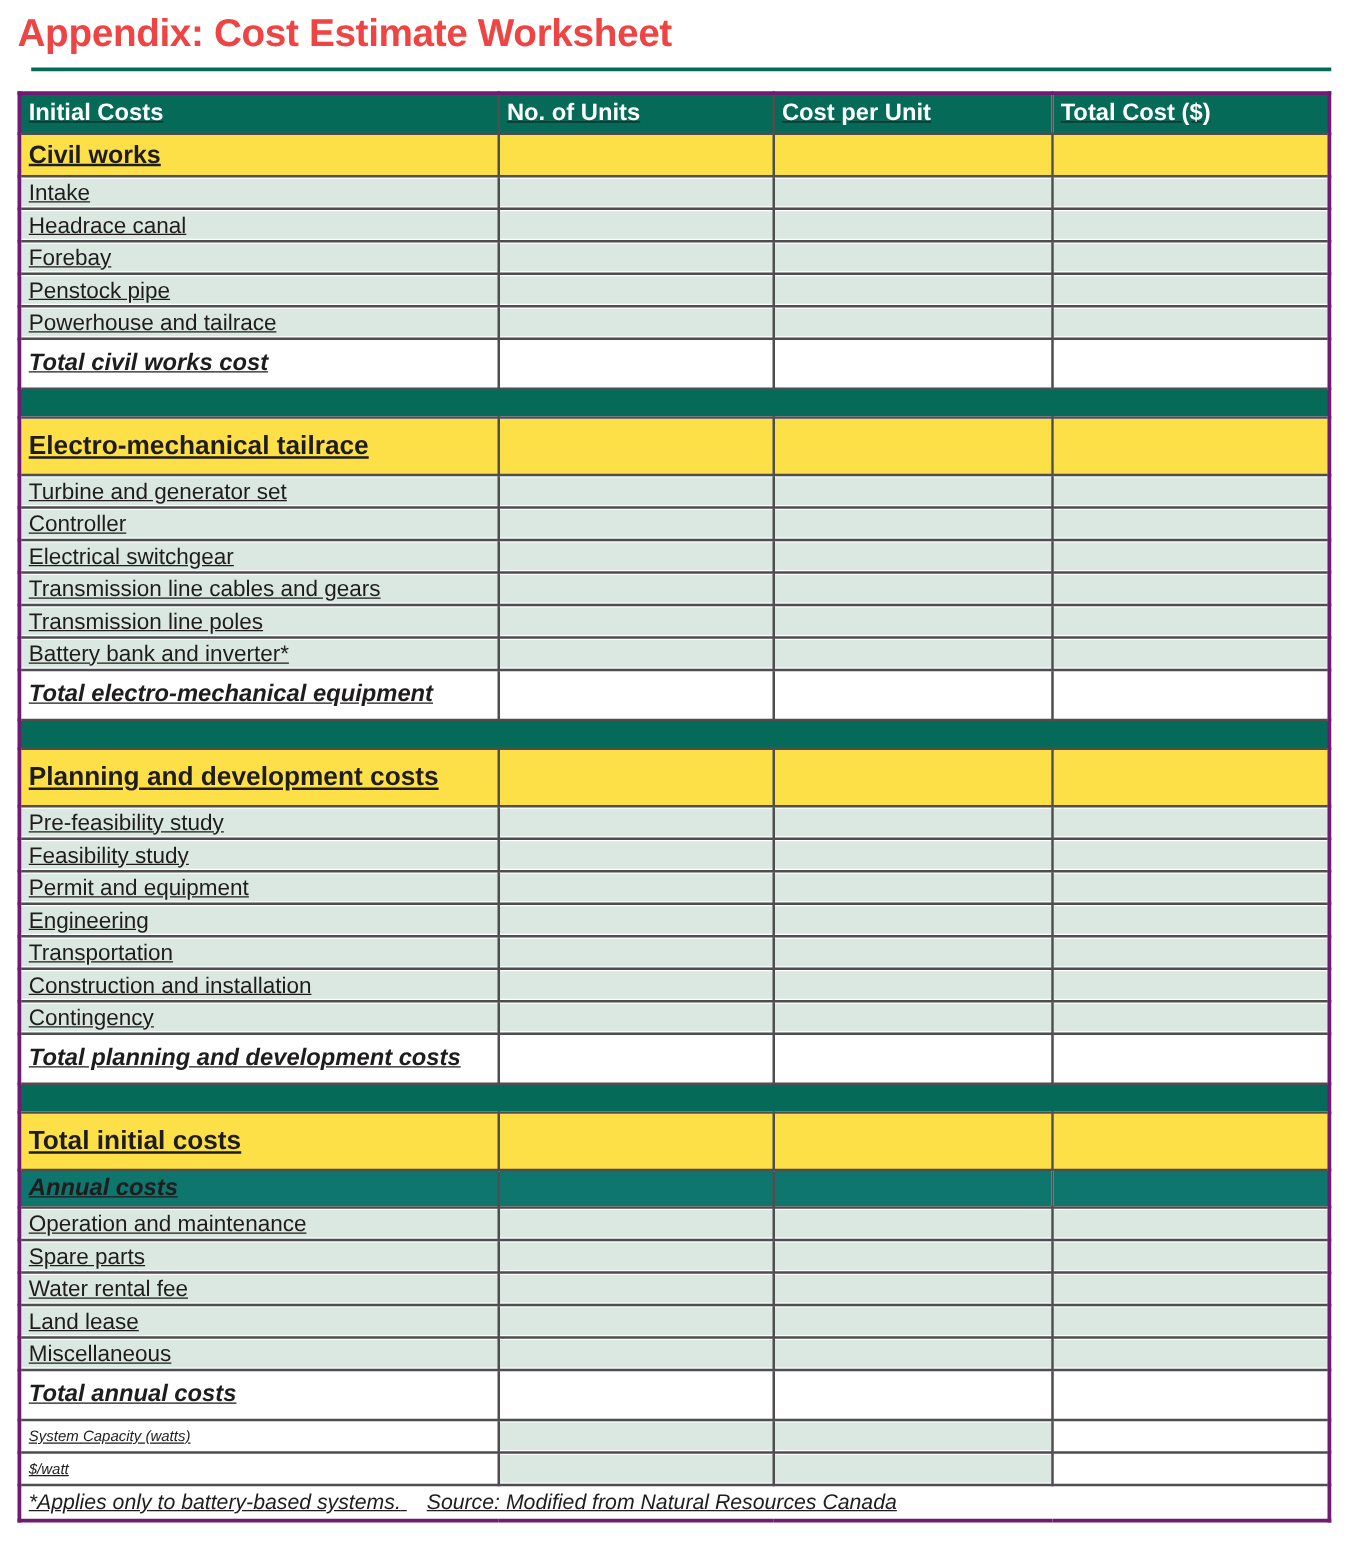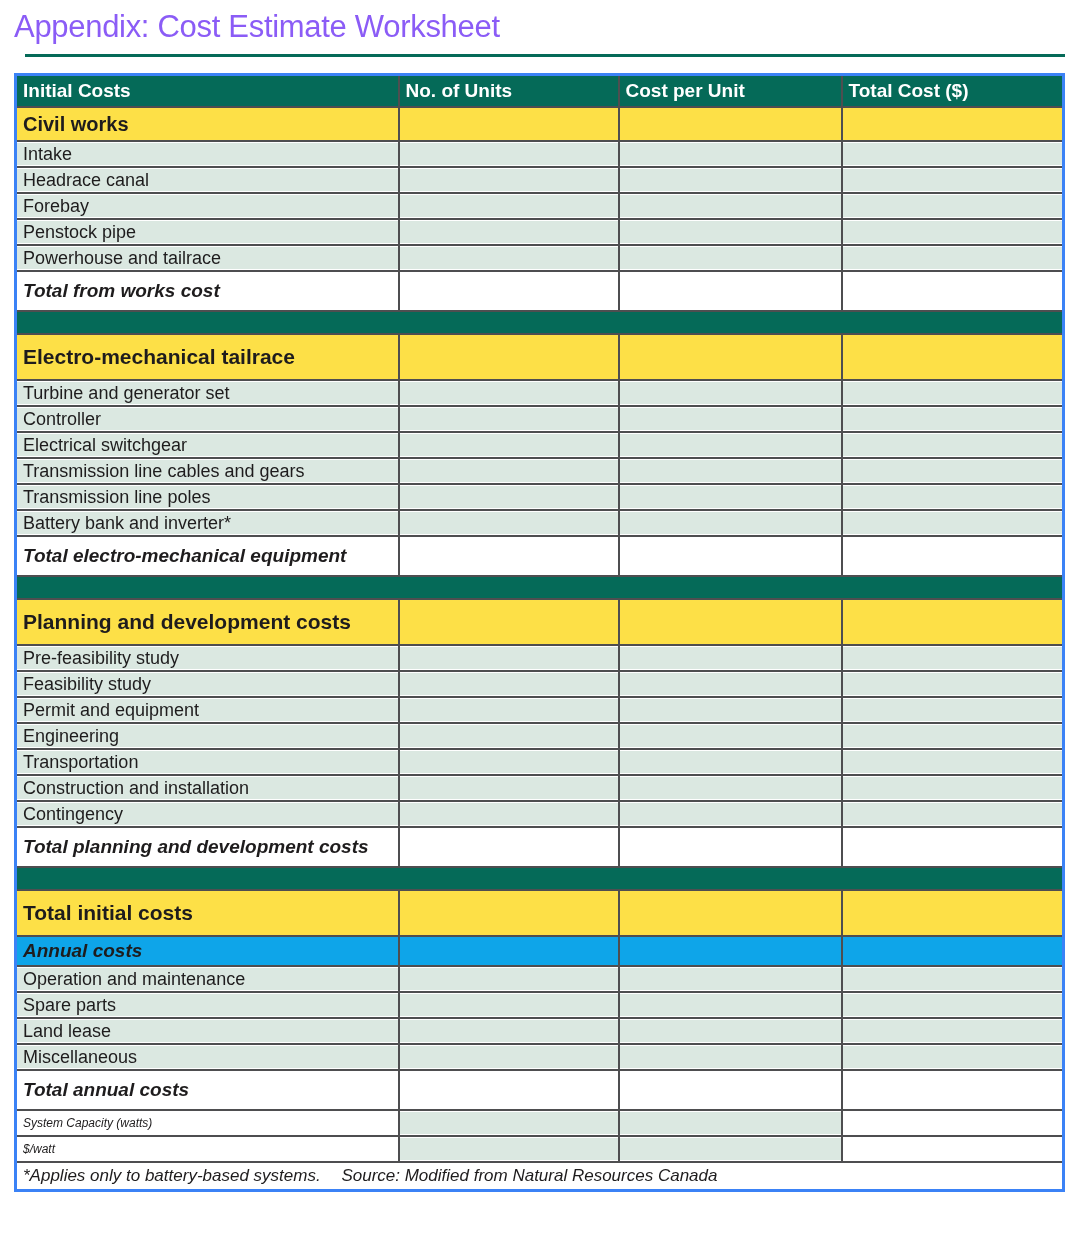--- a/index.html
+++ b/index.html
@@ -11,34 +11,35 @@
   html,body{margin:0;padding:0;background:#ffffff;}
   body{
     width:1080px;height:1249px;overflow:hidden;
     font-family:"Liberation Sans", sans-serif;
     color:var(--text);
   }
   .page{width:1080px;height:1249px;background:#fff;}
   .page-title{
     margin:8px 0 0 14px;
     font-size:31px;line-height:38px;
-    font-weight:400;letter-spacing:-0.3px;
-    color:#8b5cf6;
+    font-weight:700;letter-spacing:-0.3px;
+    color:#ef4444;
   }
   .title-rule{
     margin:8px 0 0 25px;
     width:1040px;height:3px;
     background:var(--teal);
   }
   table.worksheet{
     margin:16px 0 0 14px;
     width:1048px;
     border-collapse:collapse;
     table-layout:fixed;
-    border:3px solid #3b82f6;
+    border:3px solid #701a75;
+    text-decoration:underline;
   }
   .worksheet td,.worksheet th{
     border:2px solid var(--border);
     padding:0 4px 0 6px;
     vertical-align:middle;
     font-size:18px;
     overflow:hidden;white-space:nowrap;
   }
   .worksheet th{
     background:var(--teal);
@@ -55,21 +56,21 @@
   
   tr.item td{
     height:24px;
     background:var(--green);
     box-shadow:inset 0 1px 0 #ffffff, inset 0 -1px 0 #ffffff;
   }
   
   tr.total td{height:38px;background:#fff;}
   tr.total td.c0{font-weight:700;font-style:italic;font-size:19px;}
   
-  tr.subhead td{height:28px;background:#0ea5e9;margin-left:40px;}
+  tr.subhead td{height:28px;background:#0f766e;margin-left:40px;}
   tr.subhead td.c0{font-weight:700;font-style:italic;font-size:19px;}
   
   tr.capacity td{height:24px;background:#fff;}
   tr.capacity td.c0{font-style:italic;font-size:12px;}
   tr.capacity td.c1,tr.capacity td.c2{
     background:var(--green);
     box-shadow:inset 0 1px 0 #ffffff, inset 0 -1px 0 #ffffff;
   }
   
   tr.separator td{
@@ -137,21 +138,21 @@
           <td class="c2"></td>
           <td class="c3"></td>
         </tr>
         <tr class="item">
           <td class="c0">Powerhouse and tailrace</td>
           <td class="c1"></td>
           <td class="c2"></td>
           <td class="c3"></td>
         </tr>
         <tr class="total">
-          <td class="c0">Total from works cost</td>
+          <td class="c0">Total civil works cost</td>
           <td class="c1"></td>
           <td class="c2"></td>
           <td class="c3"></td>
         </tr>
         <tr class="separator">
           <td colspan="4"></td>
         </tr>
         <tr class="section tall">
           <td class="c0">Electro-mechanical tailrace</td>
           <td class="c1"></td>
@@ -273,20 +274,26 @@
           <td class="c3"></td>
         </tr>
         <tr class="item">
           <td class="c0">Operation and maintenance</td>
           <td class="c1"></td>
           <td class="c2"></td>
           <td class="c3"></td>
         </tr>
         <tr class="item">
           <td class="c0">Spare parts</td>
+          <td class="c1"></td>
+          <td class="c2"></td>
+          <td class="c3"></td>
+        </tr>
+        <tr class="item">
+          <td class="c0">Water rental fee</td>
           <td class="c1"></td>
           <td class="c2"></td>
           <td class="c3"></td>
         </tr>
         <tr class="item">
           <td class="c0">Land lease</td>
           <td class="c1"></td>
           <td class="c2"></td>
           <td class="c3"></td>
         </tr>

